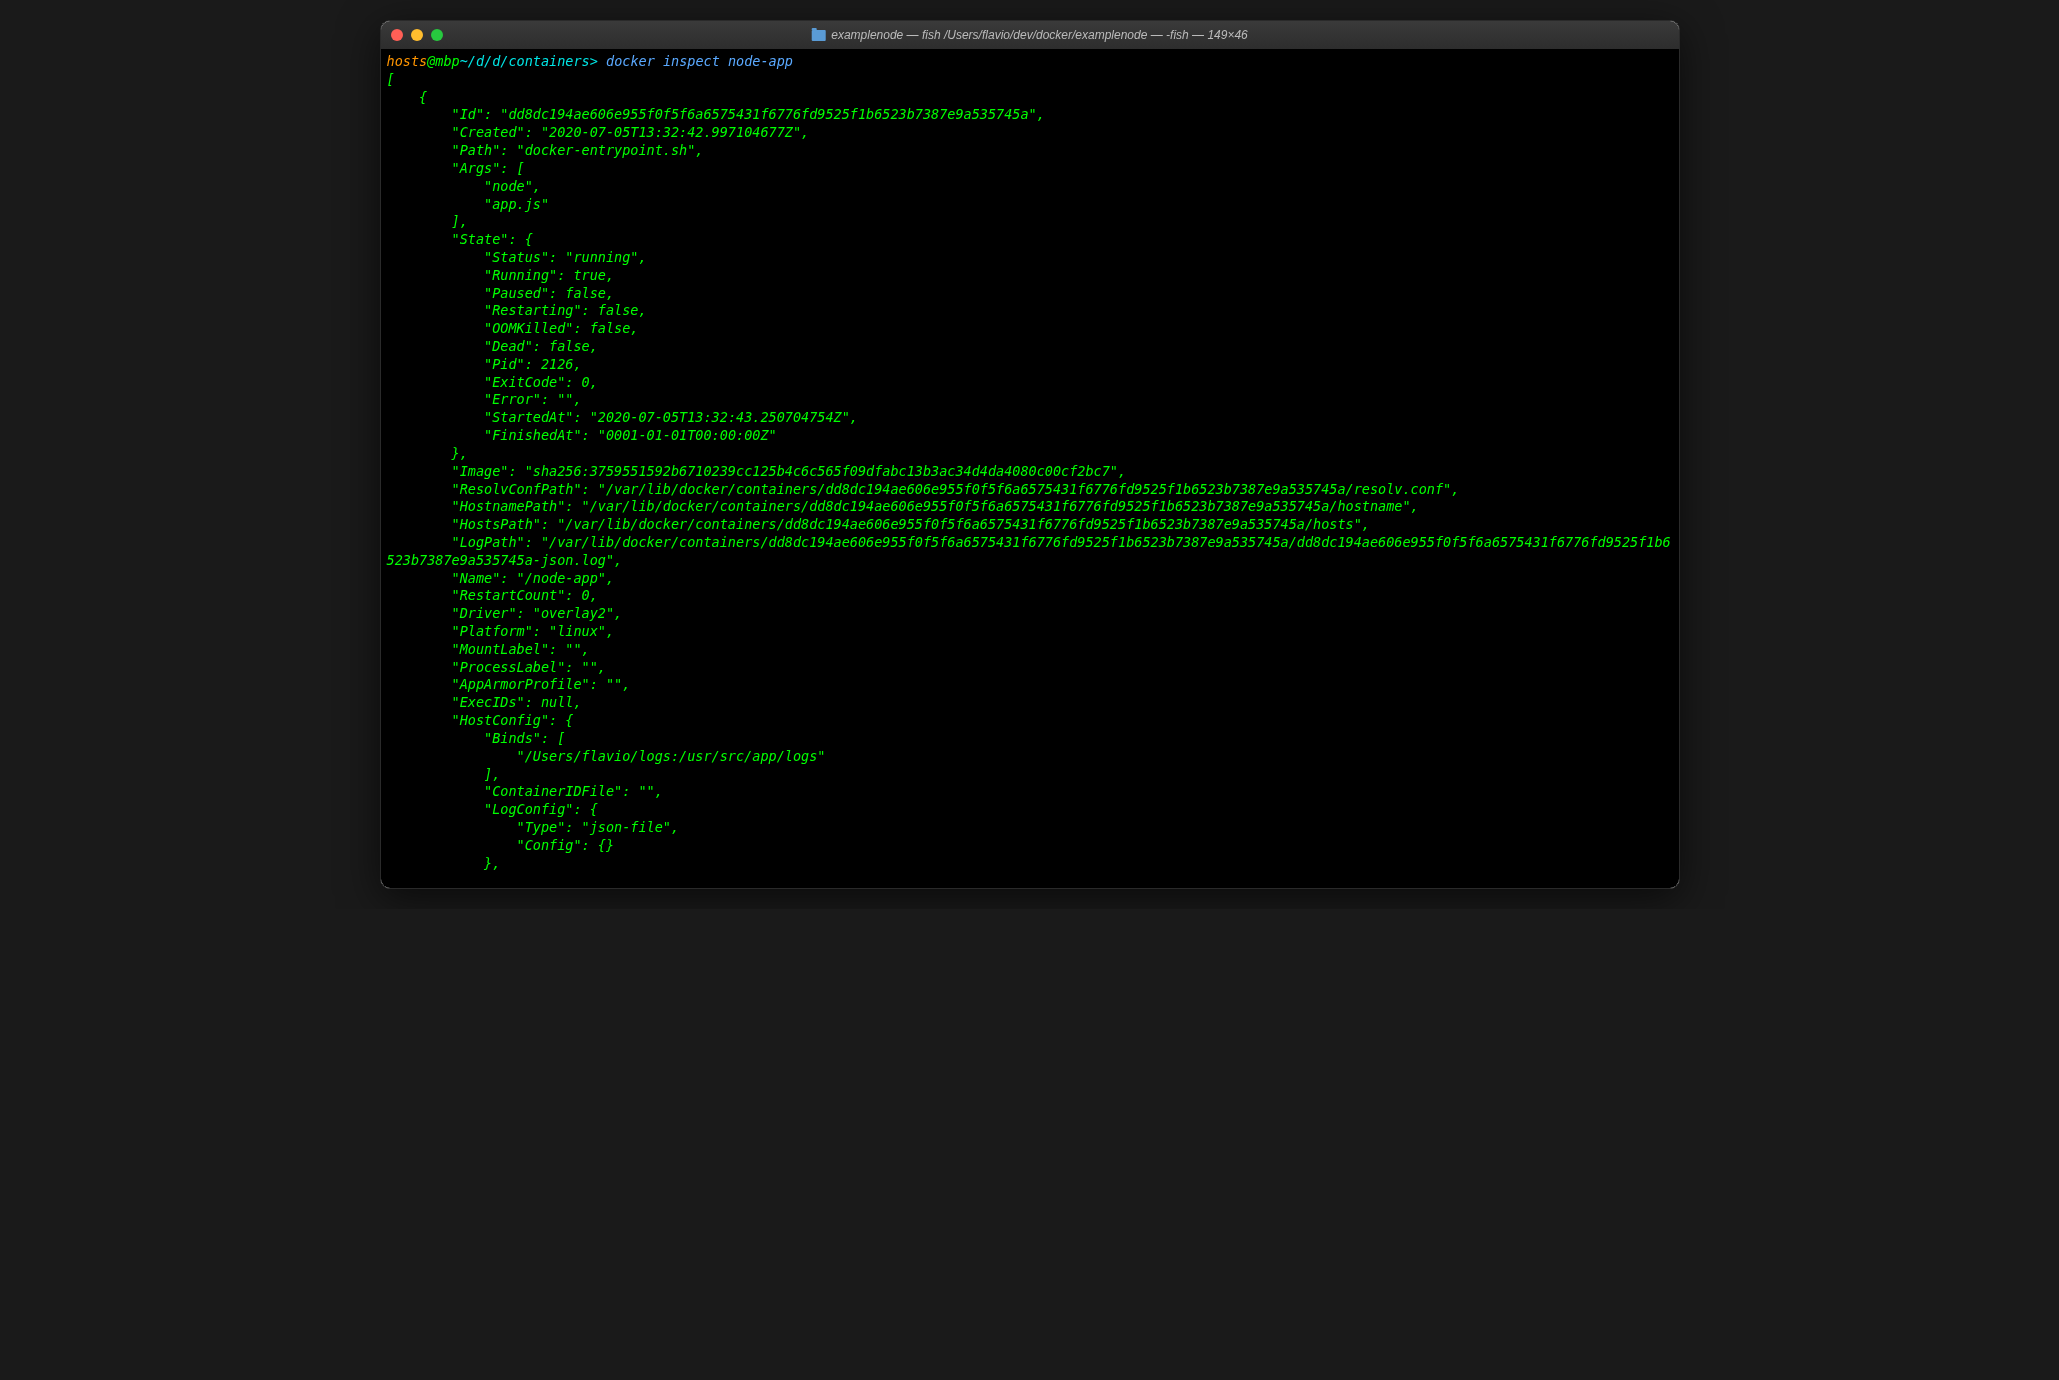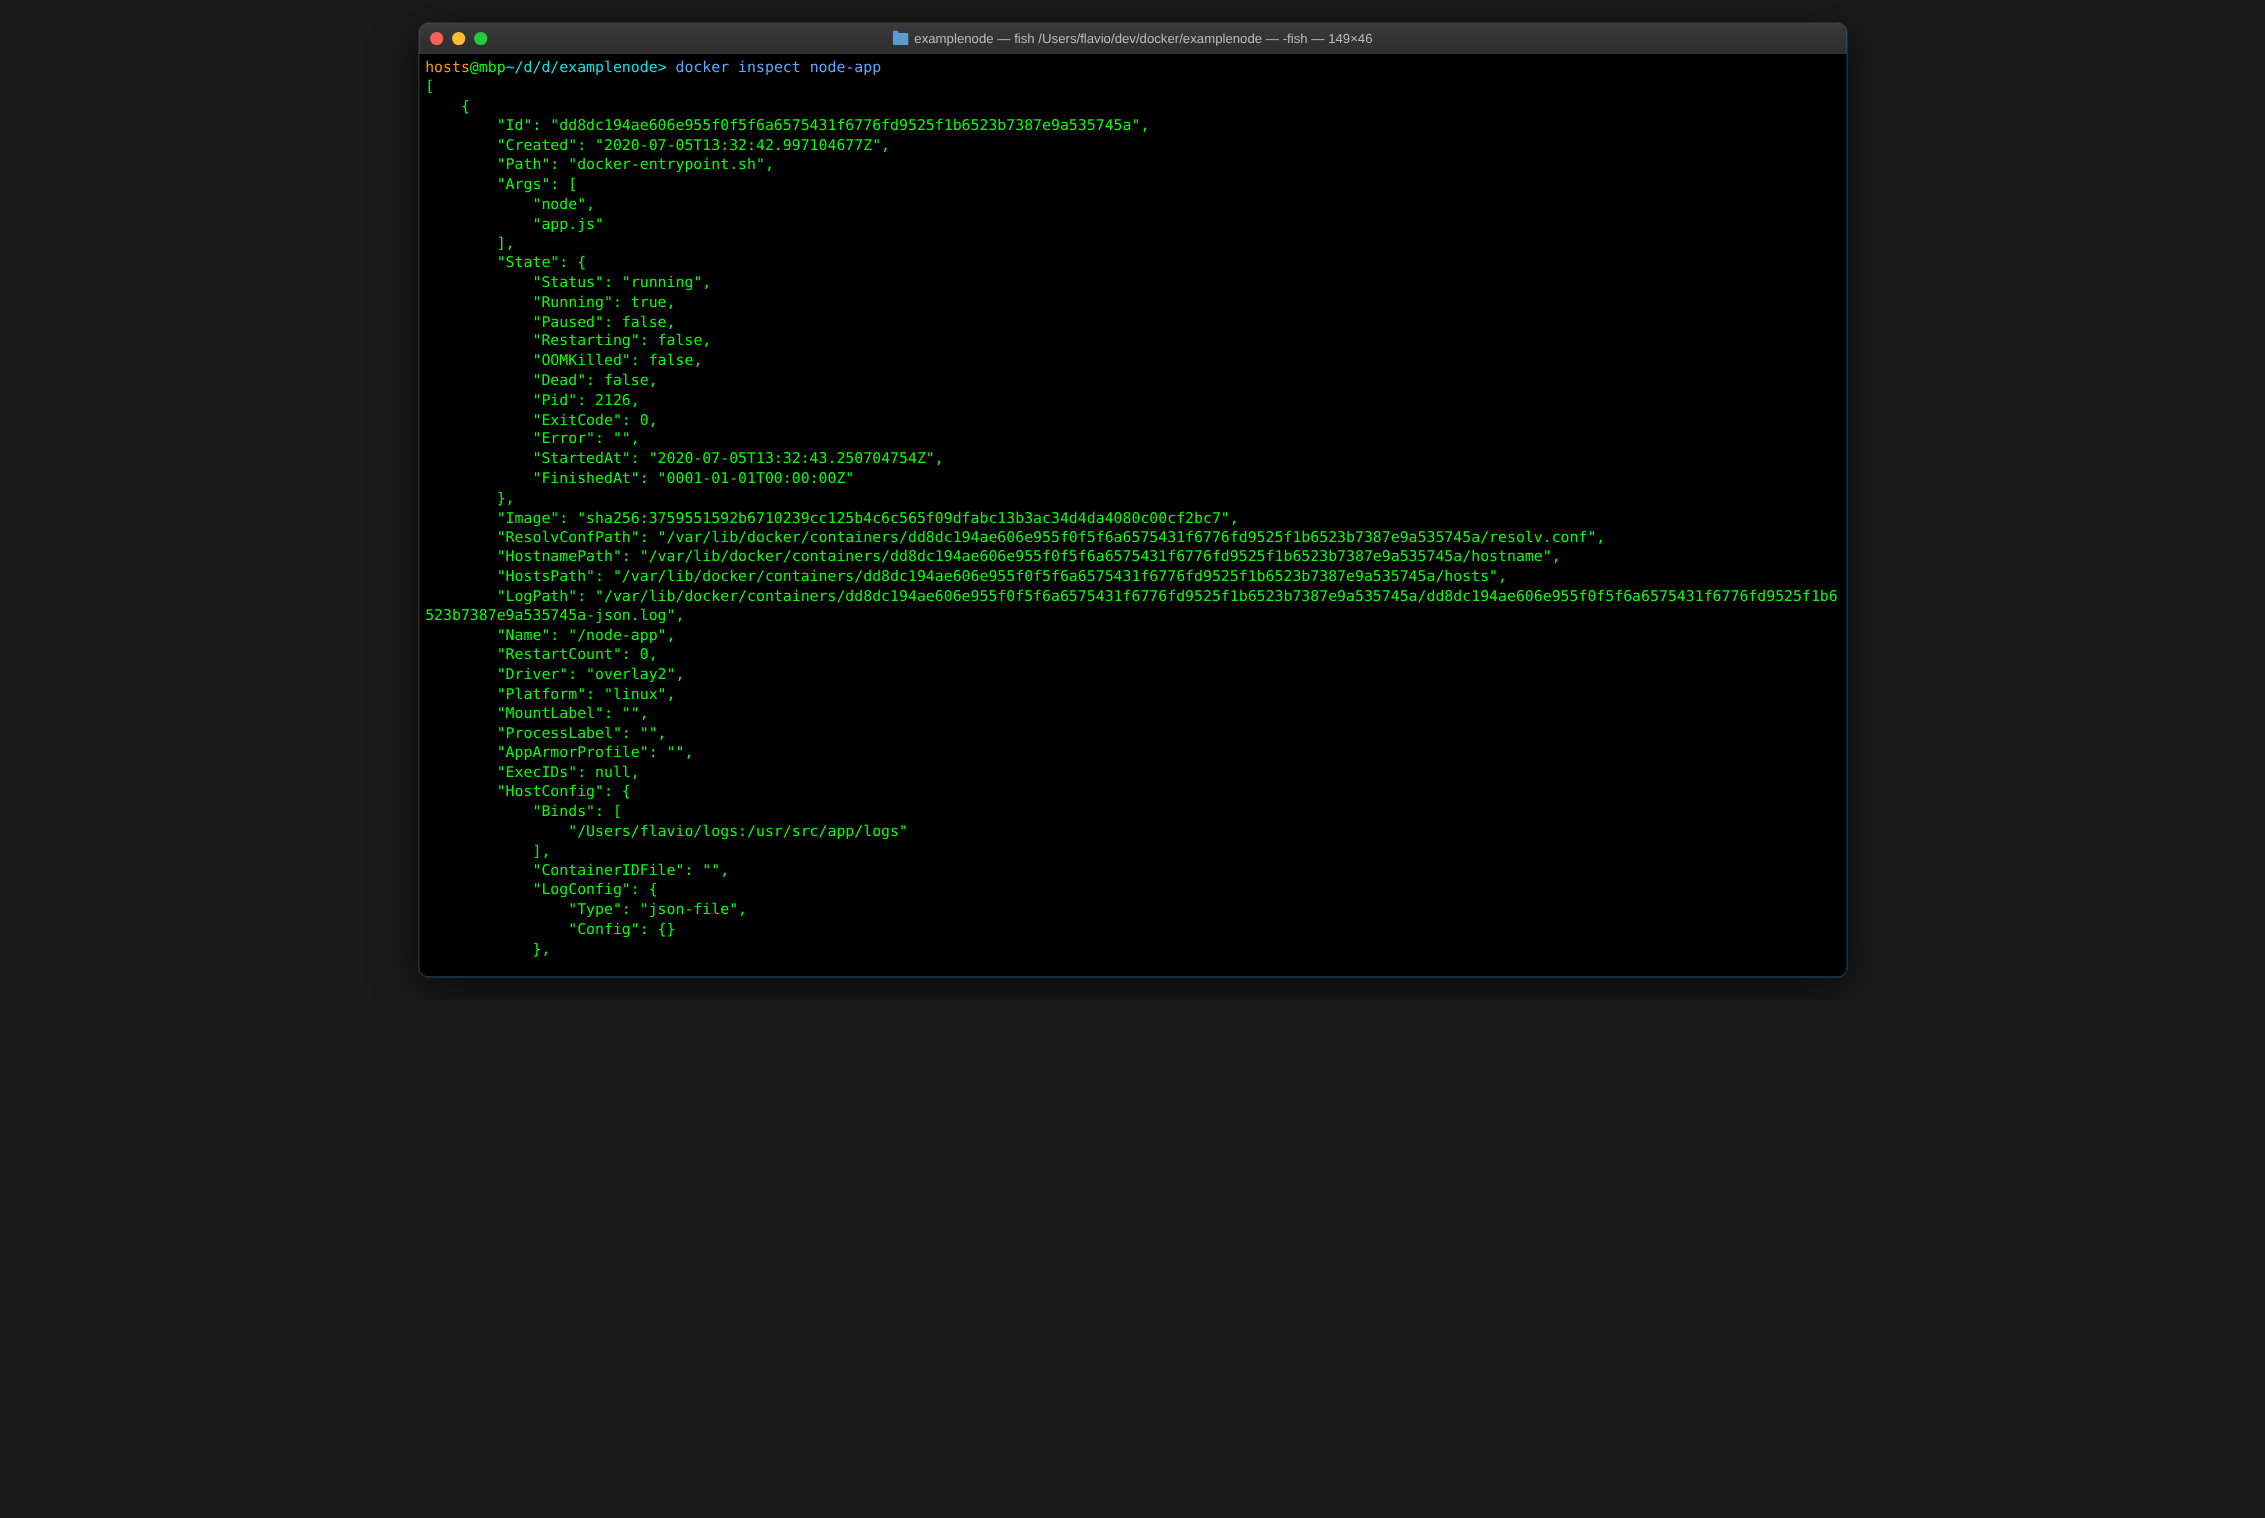--- a/index.html
+++ b/index.html
@@ -6,25 +6,26 @@
   body {
     background: #1a1a1a;
     display: flex;
     justify-content: center;
     align-items: flex-start;
     padding: 20px;
     font-family: "Menlo", "Monaco", "Consolas", monospace;
   }
   .window {
     width: 1300px;
-    background: #0ea5e9;
+    background: #e5e5e5;
     border-radius: 10px;
     overflow: hidden;
     box-shadow: 0 10px 40px rgba(0,0,0,0.6);
     border: 1px solid #2a2a2a;
+    font-style: italic;
   }
   .titlebar {
     height: 28px;
     background: linear-gradient(#3a3a3a, #2d2d2d);
     display: flex;
     align-items: center;
     padding: 0 10px;
     position: relative;
   }
   .traffic-lights {
@@ -95,21 +96,21 @@
     <div class="traffic-lights">
       <div class="traffic-light close-btn"></div>
       <div class="traffic-light min-btn"></div>
       <div class="traffic-light max-btn"></div>
     </div>
     <div class="title-text">
       <span class="folder-icon"></span>
       <span>examplenode — fish /Users/flavio/dev/docker/examplenode — -fish — 149×46</span>
     </div>
   </div>
-  <div class="terminal-body"><span class="c-user">hosts</span><span class="c-host">@</span><span class="c-host">mbp</span><span class="c-path">~/d/d/examplenode</span><span class="c-prompt">&gt;</span> <span class="c-cmd">docker inspect node-app</span>
+  <div class="terminal-body"><span class="c-user">hosts</span><span class="c-host">@</span><span class="c-host">mbp</span><span class="c-path">~/d/d/containers</span><span class="c-prompt">&gt;</span> <span class="c-cmd">docker inspect node-app</span>
 <span class="c-punc">[</span>
 <span class="c-punc">    {</span>
 <span class="c-str">        "Id": "dd8dc194ae606e955f0f5f6a6575431f6776fd9525f1b6523b7387e9a535745a",</span>
 <span class="c-str">        "Created": "2020-07-05T13:32:42.997104677Z",</span>
 <span class="c-str">        "Path": "docker-entrypoint.sh",</span>
 <span class="c-str">        "Args": [</span>
 <span class="c-str">            "node",</span>
 <span class="c-str">            "app.js"</span>
 <span class="c-punc">        ],</span>
 <span class="c-str">        "State": {</span>

